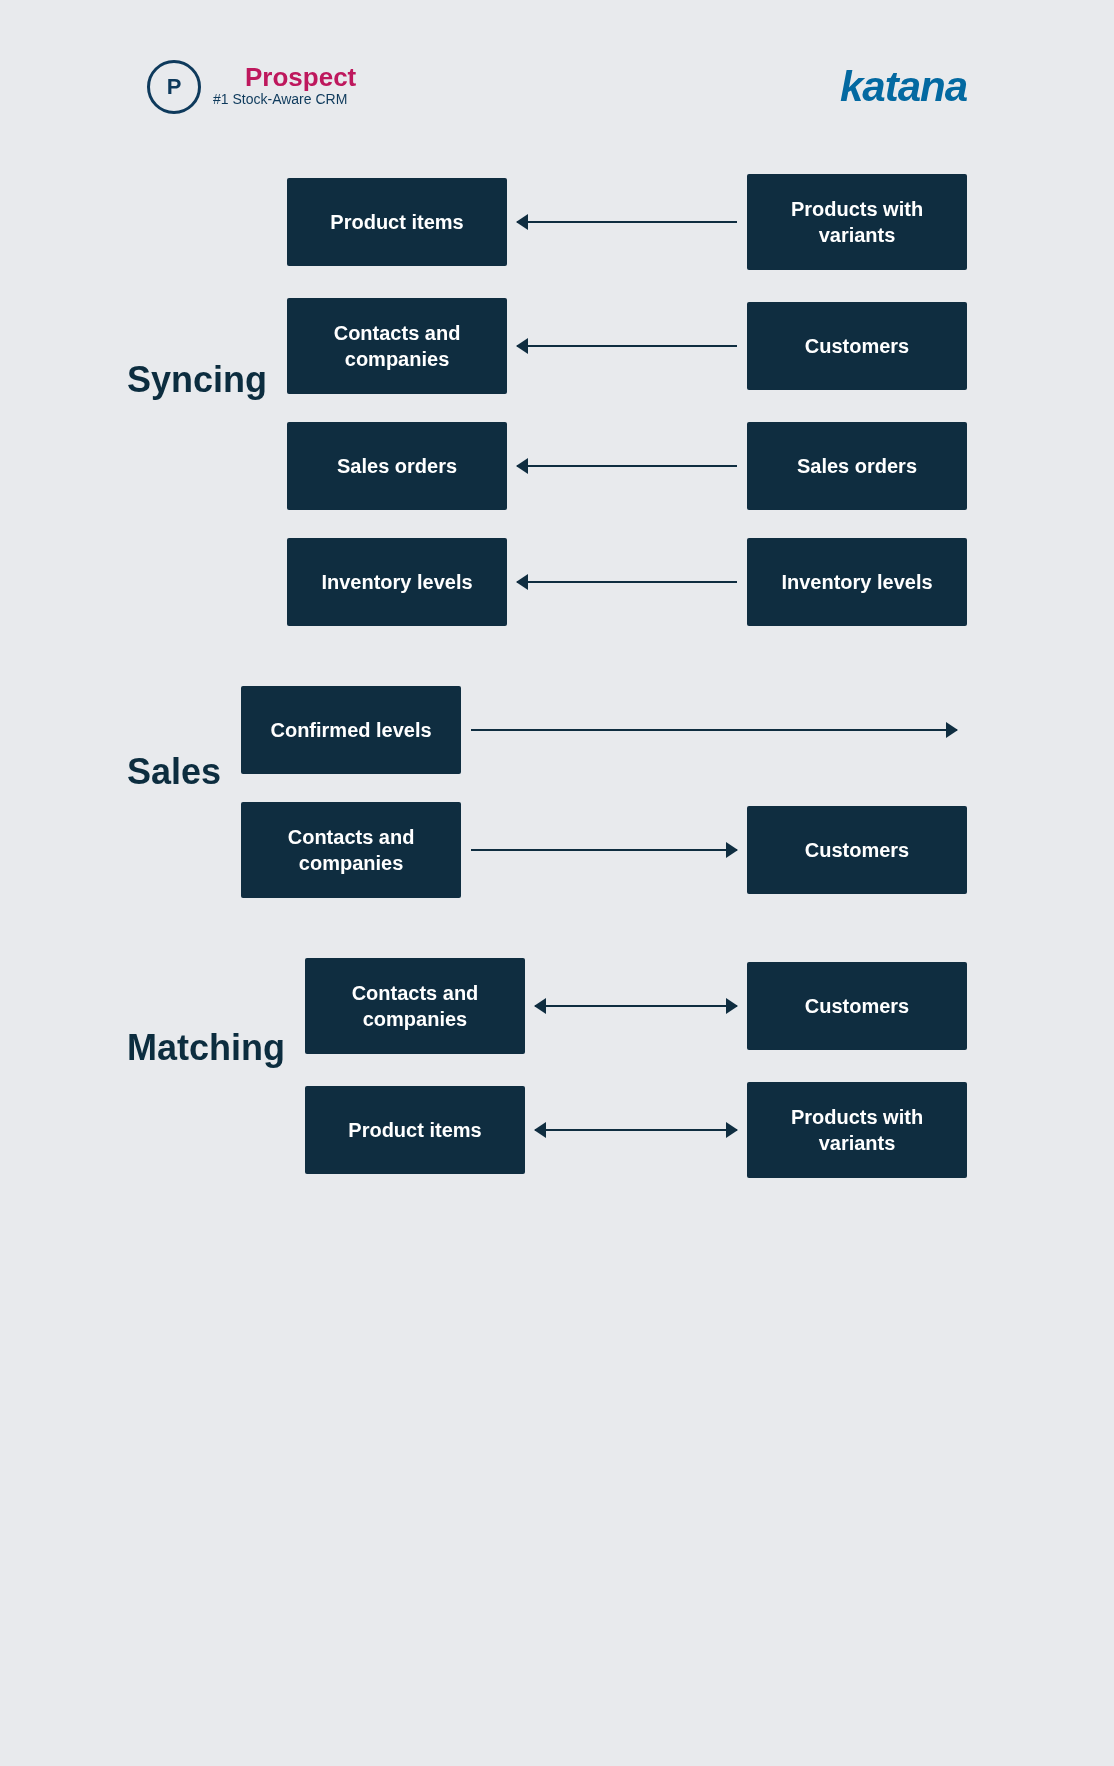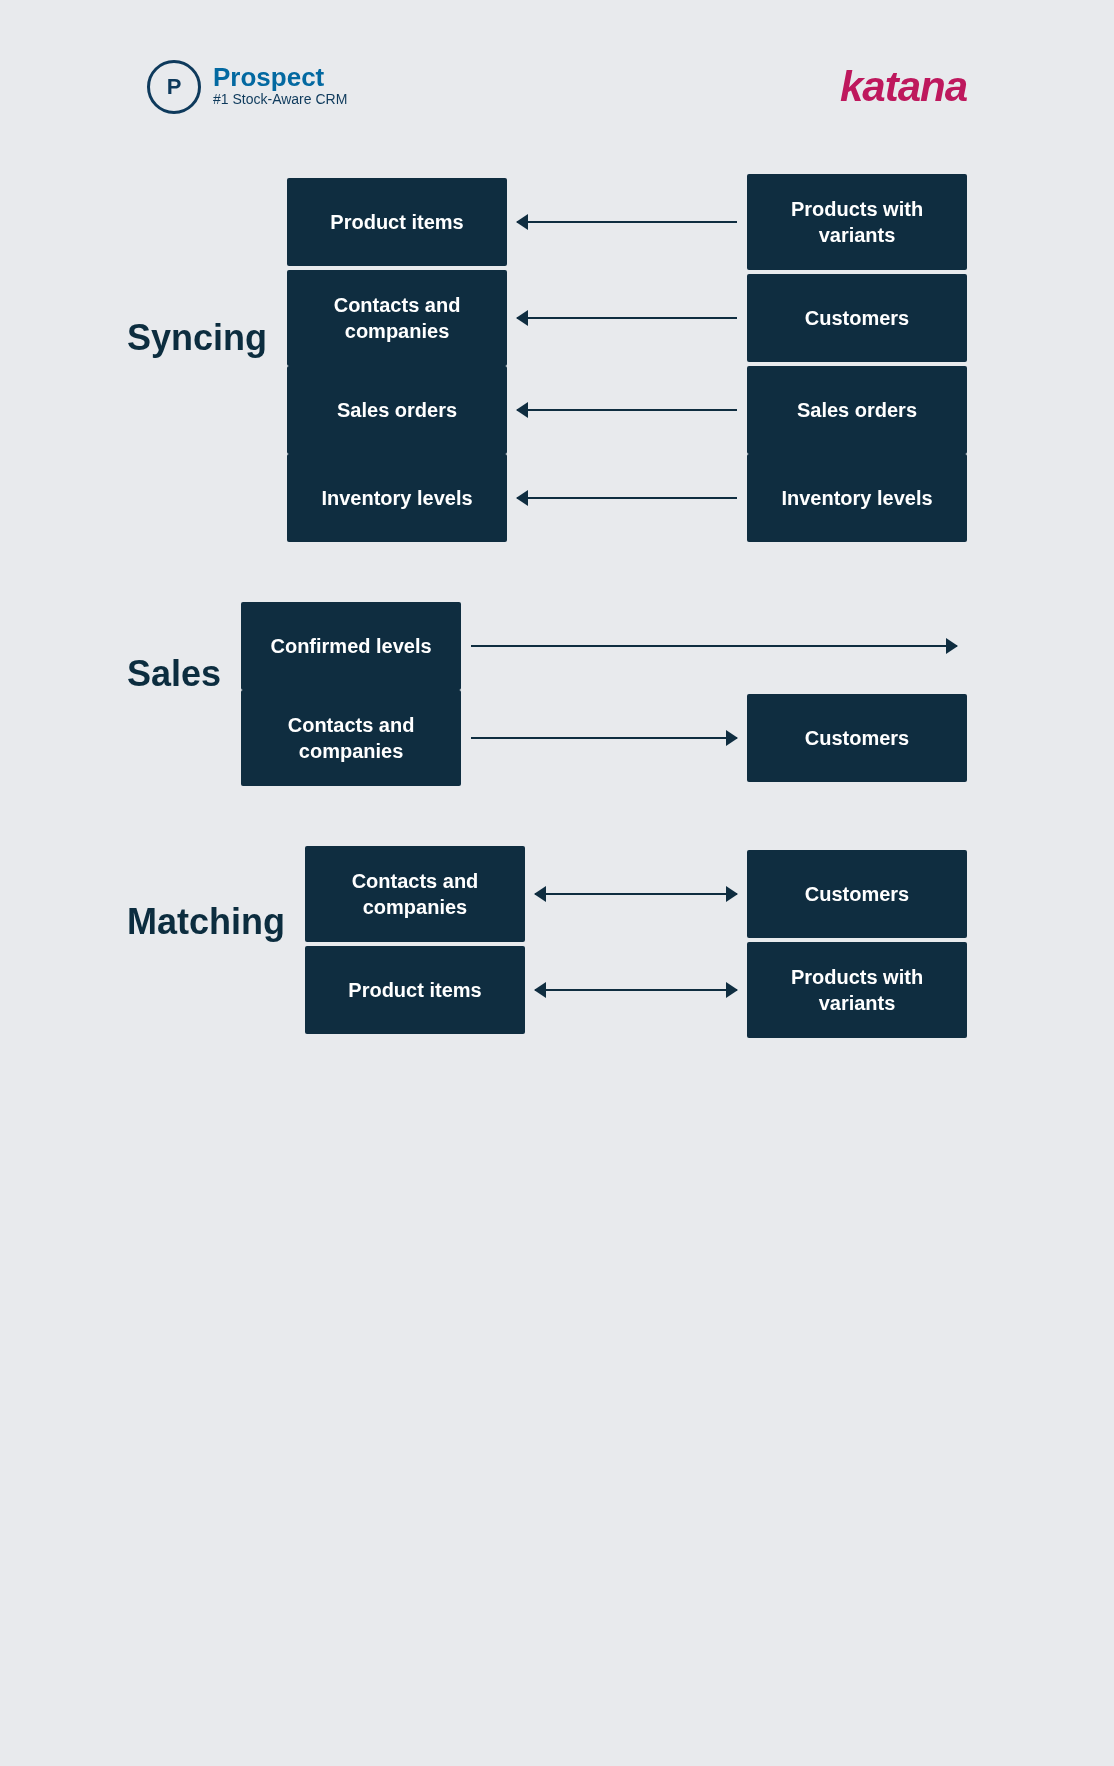--- a/index.html
+++ b/index.html
@@ -52,34 +52,35 @@
     }
 
     .prospect-text {
       display: flex;
       flex-direction: column;
     }
 
     .prospect-name {
       font-size: 26px;
       font-weight: 700;
-      color: #0369a1;
+      color: #be185d;
       line-height: 1;
+      margin-left: 32px;
     }
 
     .prospect-tagline {
       font-size: 14px;
       color: #0e3a5c;
       line-height: 1.4;
     }
 
     .katana-logo {
       font-size: 42px;
       font-weight: 800;
-      color: #be185d;
+      color: #0369a1;
       letter-spacing: -1px;
       font-style: italic;
     }
 
     
     .section-title {
       font-size: 36px;
       font-weight: 800;
       color: #0c2d3f;
       text-align: center;
@@ -92,20 +93,21 @@
       display: flex;
       flex-direction: row;
       align-items: center;
       margin-bottom: 60px;
     }
 
     .diagram-rows {
       width: 100%;
       display: flex;
       flex-direction: column;
+      gap: 28px;
       padding: 0 20px;
     }
 
     .diagram-row {
       display: flex;
       align-items: center;
       justify-content: space-between;
       width: 100%;
     }
 

